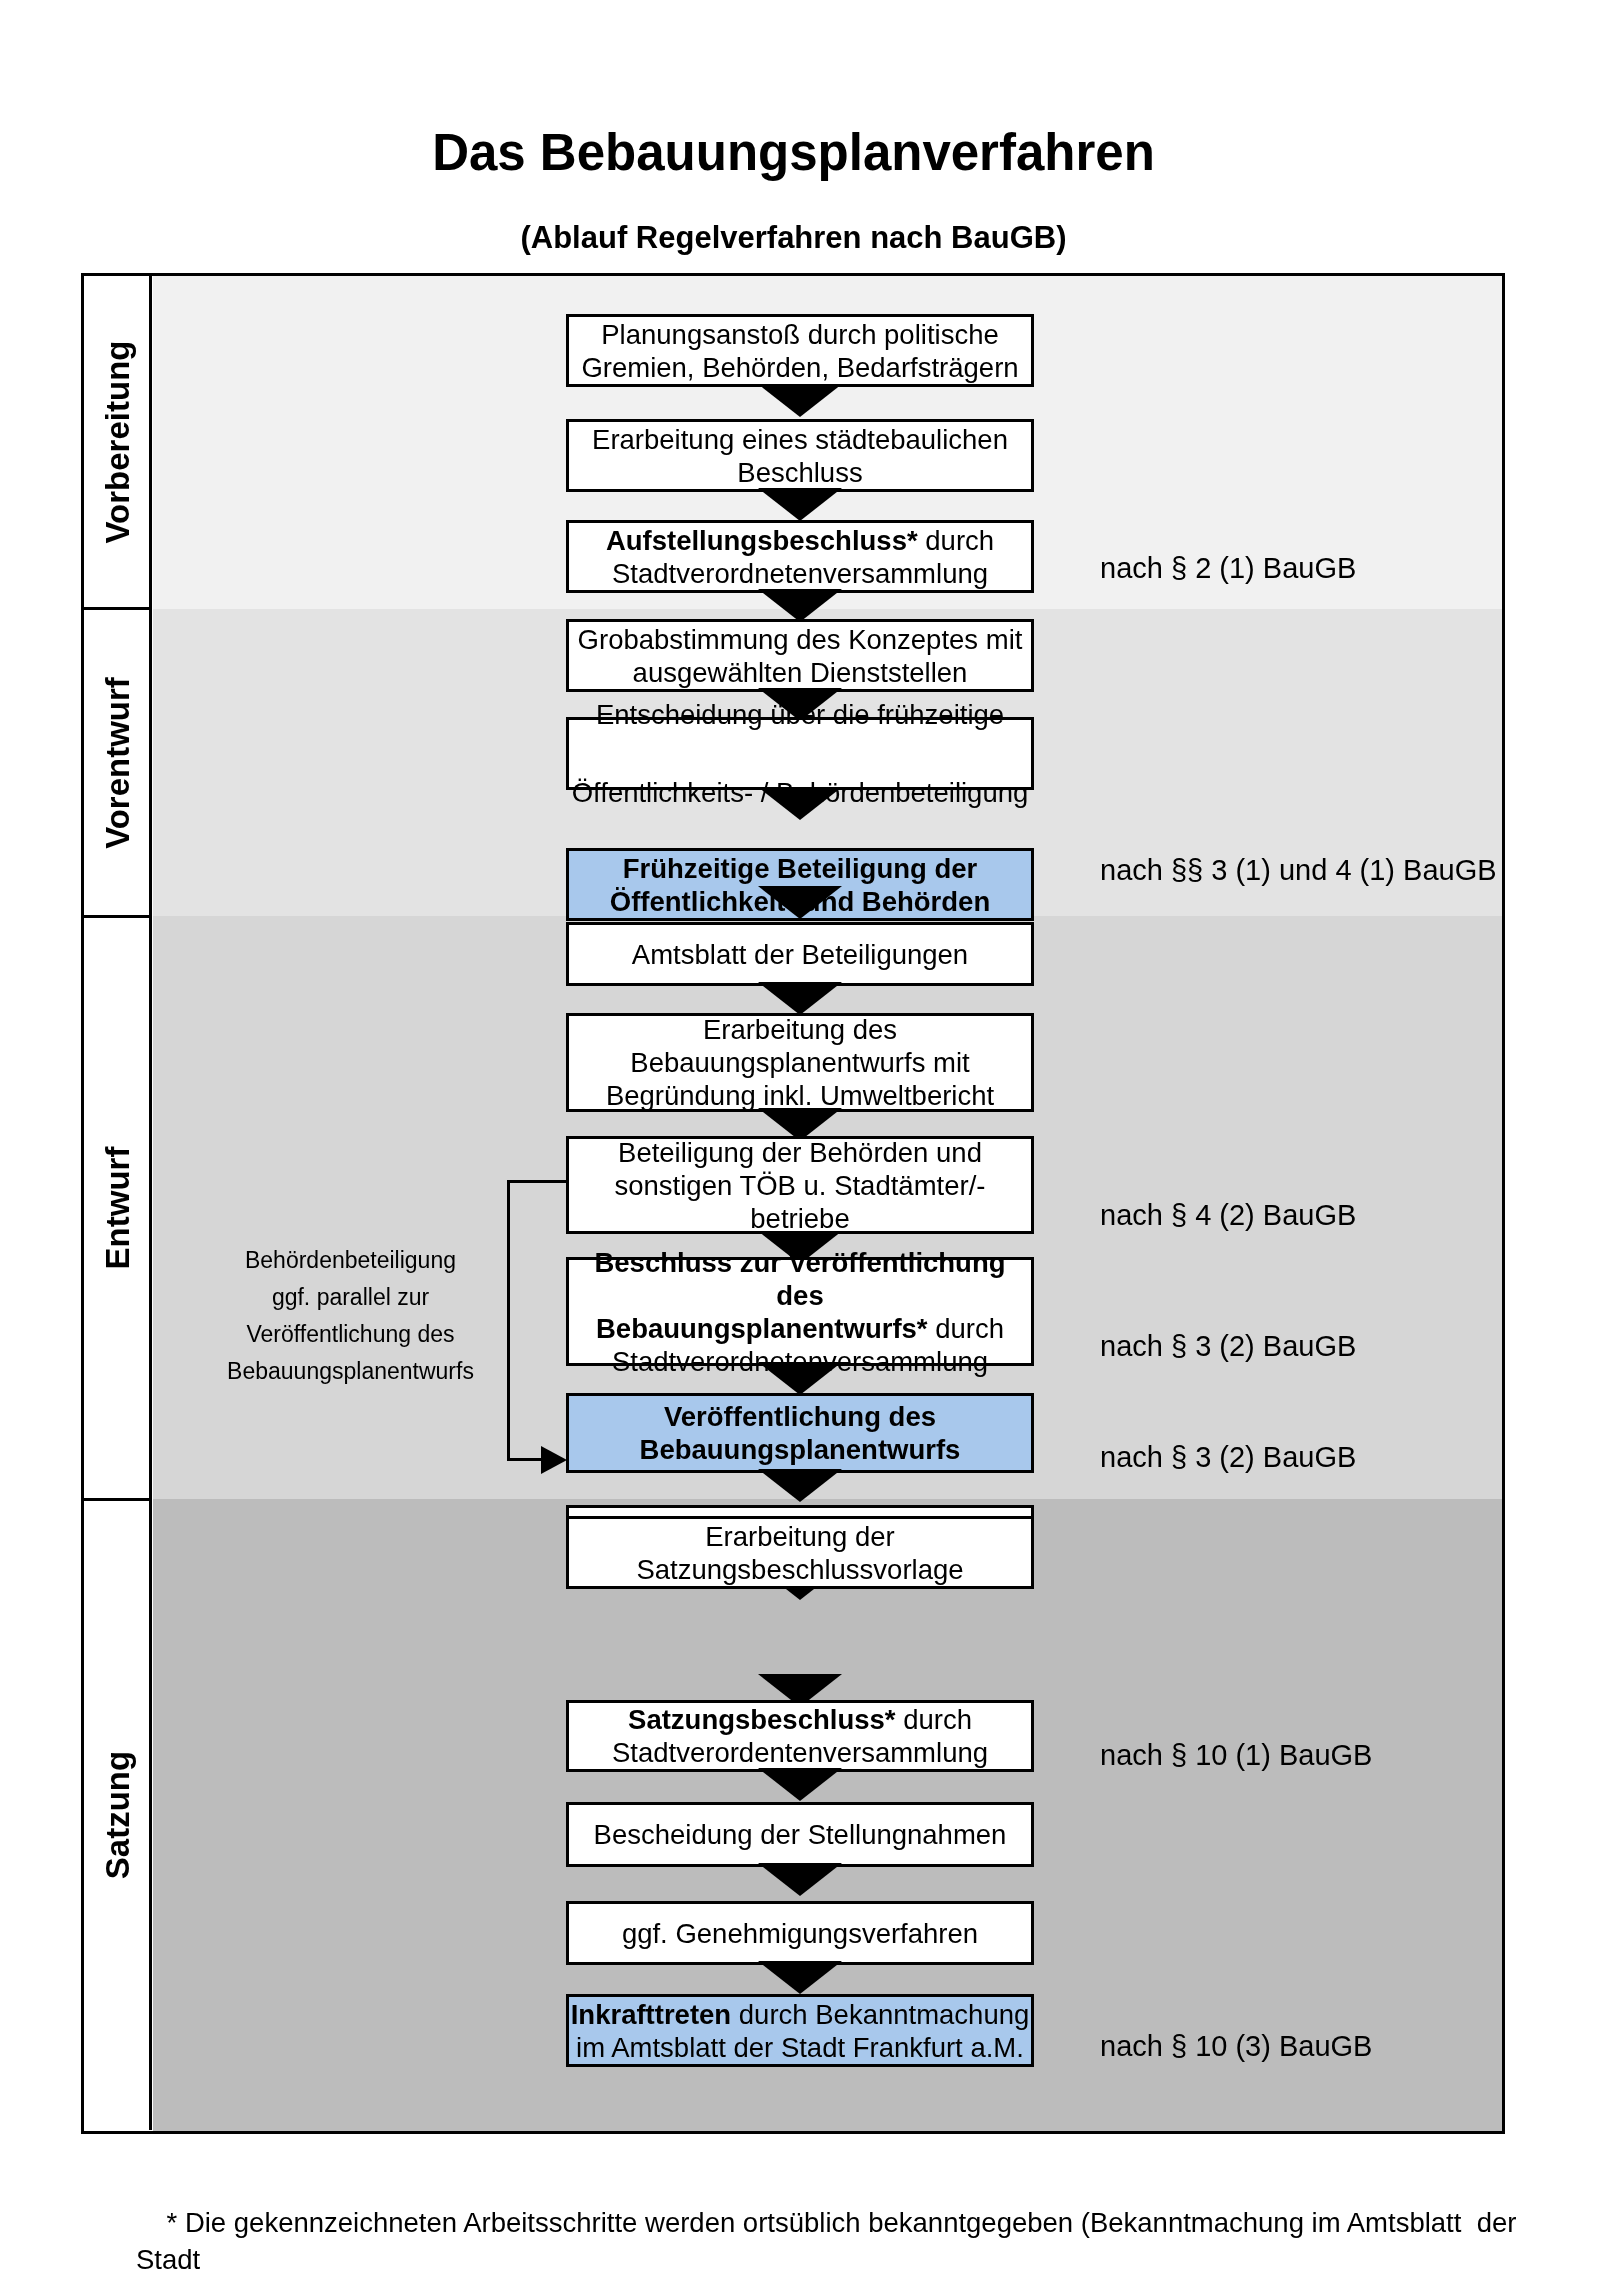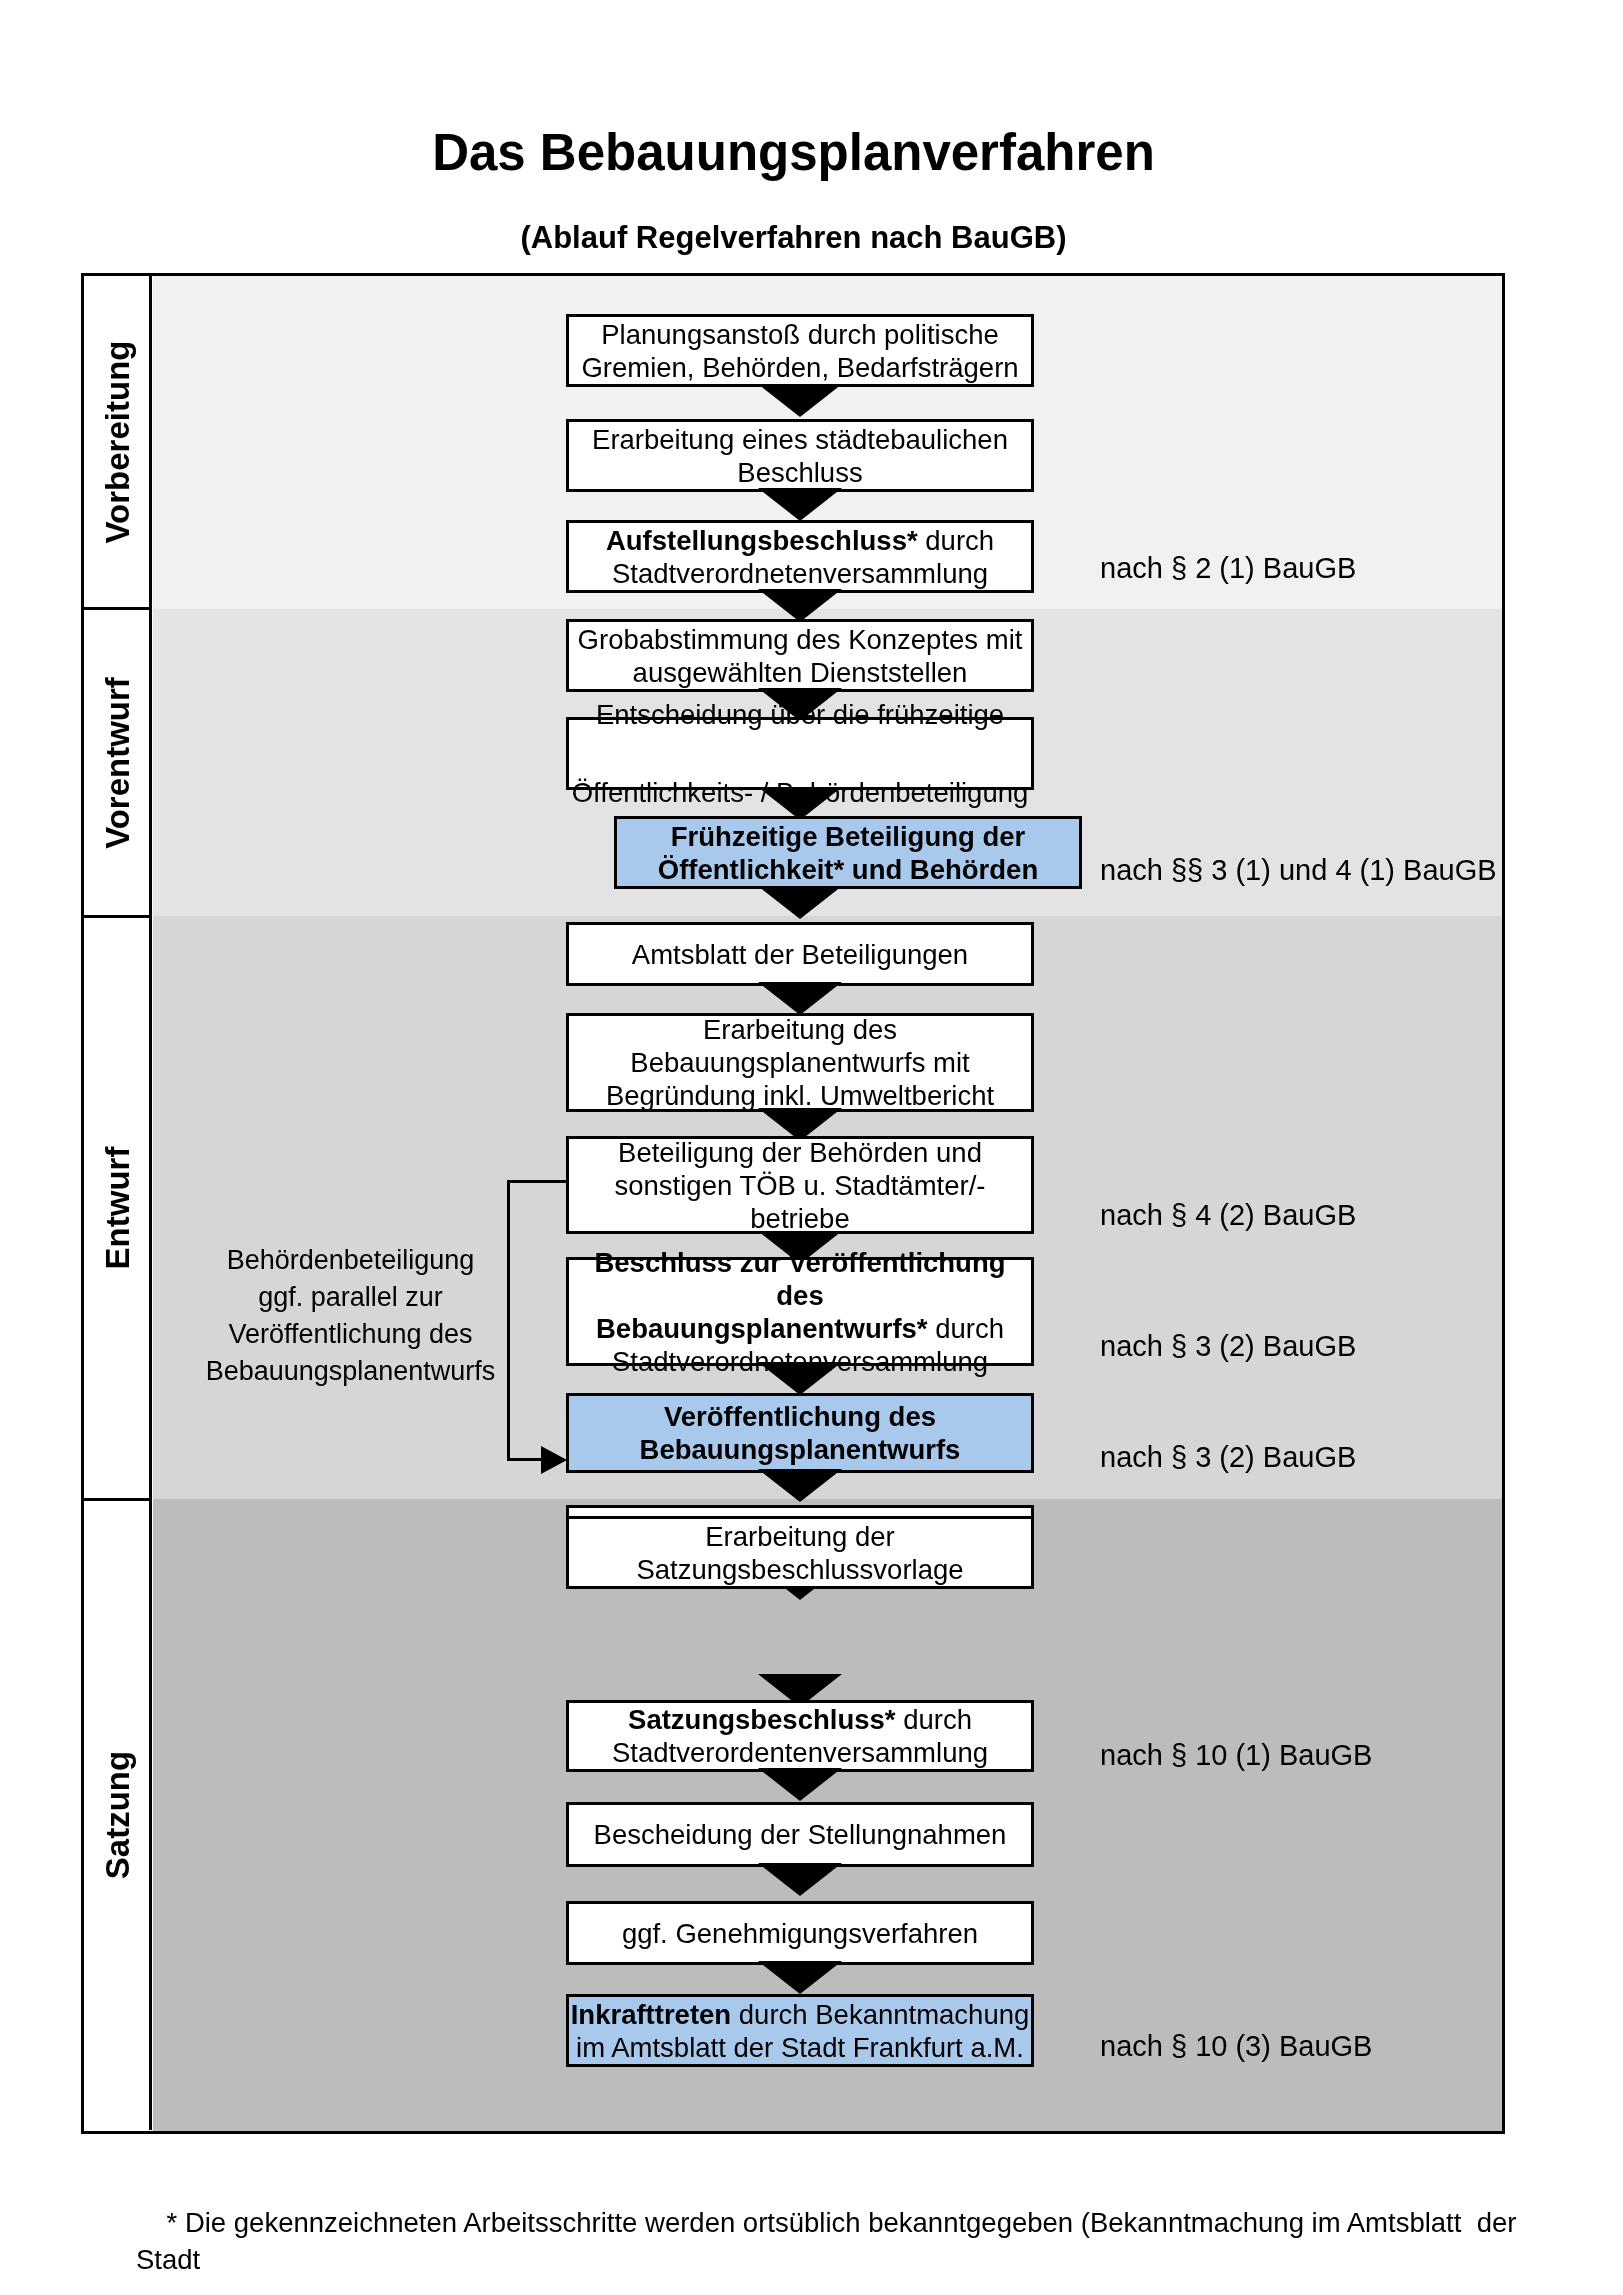--- a/index.html
+++ b/index.html
@@ -20,21 +20,21 @@
   .fbox{position:absolute;left:566px;width:468px;background:#fff;border:3.9px solid #000;
         box-sizing:border-box;display:flex;flex-direction:column;justify-content:center;
         align-items:center;text-align:center;font-size:27.5px;line-height:33px;}
   .fbox.hl{background:var(--hl,#a8c8ec);}
   .b{font-weight:bold;}
   .arr{position:absolute;left:758px;width:0;height:0;
        border-left:42px solid transparent;border-right:42px solid transparent;
        border-top:33px solid #000;}
   .ref{position:absolute;left:1100px;font-size:29px;white-space:nowrap;}
   #annotation{position:absolute;left:154px;top:1242px;width:393px;text-align:center;
-              font-size:27px;line-height:37px;}
+              font-size:23px;line-height:37px;}
   .conn{position:absolute;background:#000;}
   #conn-arrowhead{position:absolute;left:541px;top:1446px;width:0;height:0;
        border-top:14.4px solid transparent;border-bottom:14.4px solid transparent;
        border-left:26px solid #000;}
   #footnote{position:absolute;left:136px;top:2167px;width:1401px;font-size:27.5px;
             line-height:37px;white-space:pre-wrap;}
 </style>
 </head>
 <body>
 
@@ -79,21 +79,21 @@
       <div class="fbox" style="top: 619px; height: 73px;">
         <div><span>Grobabstimmung des Konzeptes mit</span></div>
         <div><span>ausgewählten Dienststellen</span></div>
       </div>
       <div class="arr" style="top: 688px;"></div>
       <div class="fbox" style="top: 717px; height: 73px; gap: 45px;">
         <div><span>Entscheidung über die frühzeitige</span></div>
         <div><span>Öffentlichkeits- / Behördenbeteiligung</span></div>
       </div>
       <div class="arr" style="top: 787px;"></div>
-      <div class="fbox hl" style="top: 816px; height: 73px; margin-left: 48px;">
+      <div class="fbox hl" style="top: 848px; height: 73px;">
         <div><span class="b">Frühzeitige Beteiligung der</span></div>
         <div><span class="b">Öffentlichkeit* und Behörden</span></div>
       </div>
       <div class="arr" style="top: 886px;"></div>
       <div class="fbox" style="top: 922px; height: 64px;">
         <div><span>Amtsblatt der Beteiligungen</span></div>
       </div>
       <div class="arr" style="top: 982px;"></div>
       <div class="fbox" style="top: 1013px; height: 99px;">
         <div><span>Erarbeitung des</span></div>

